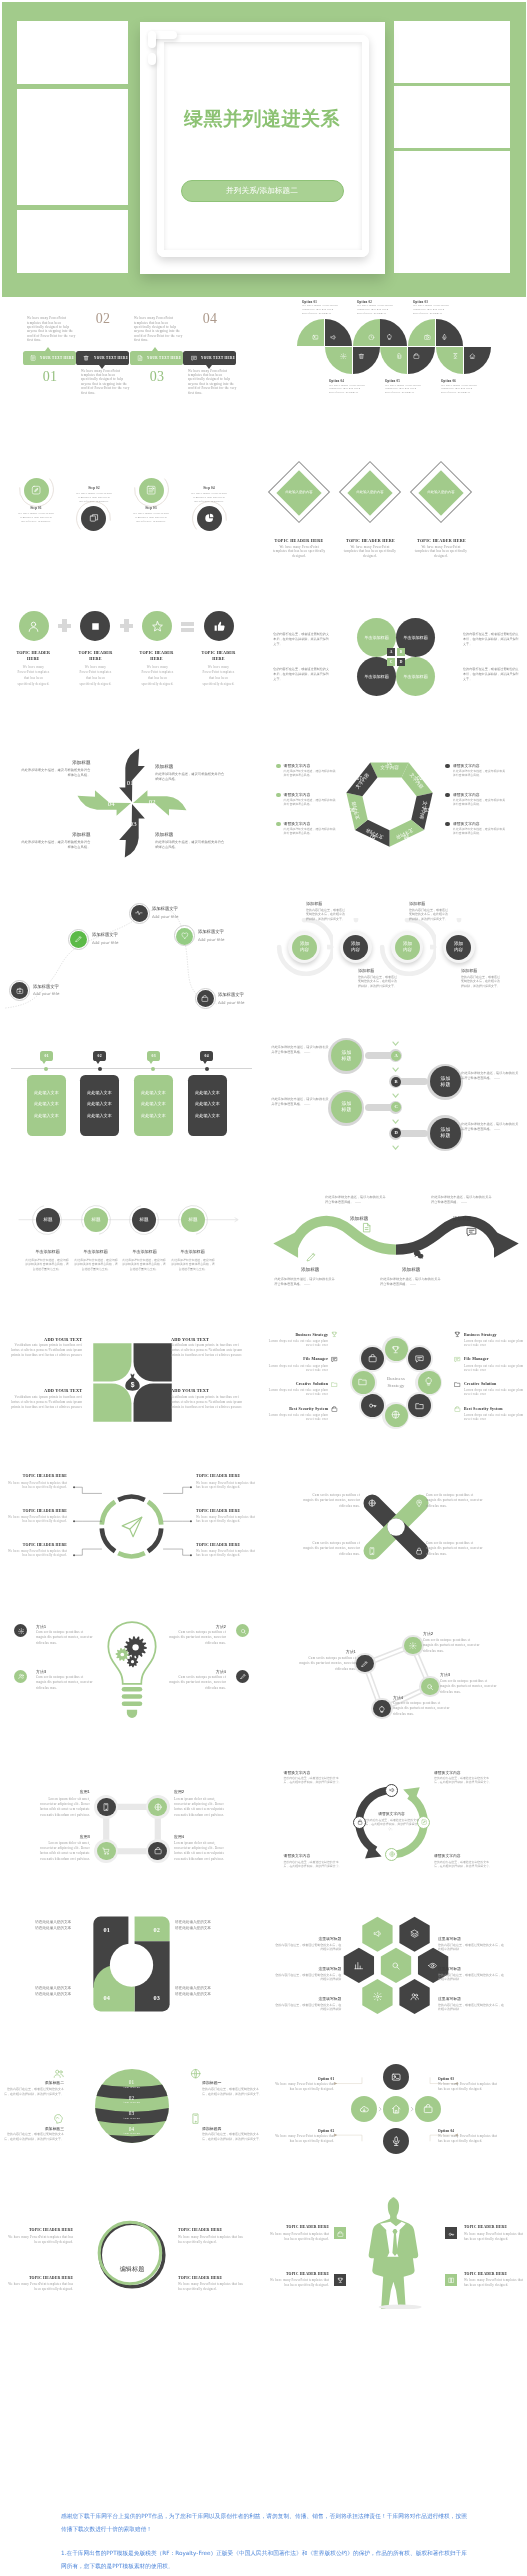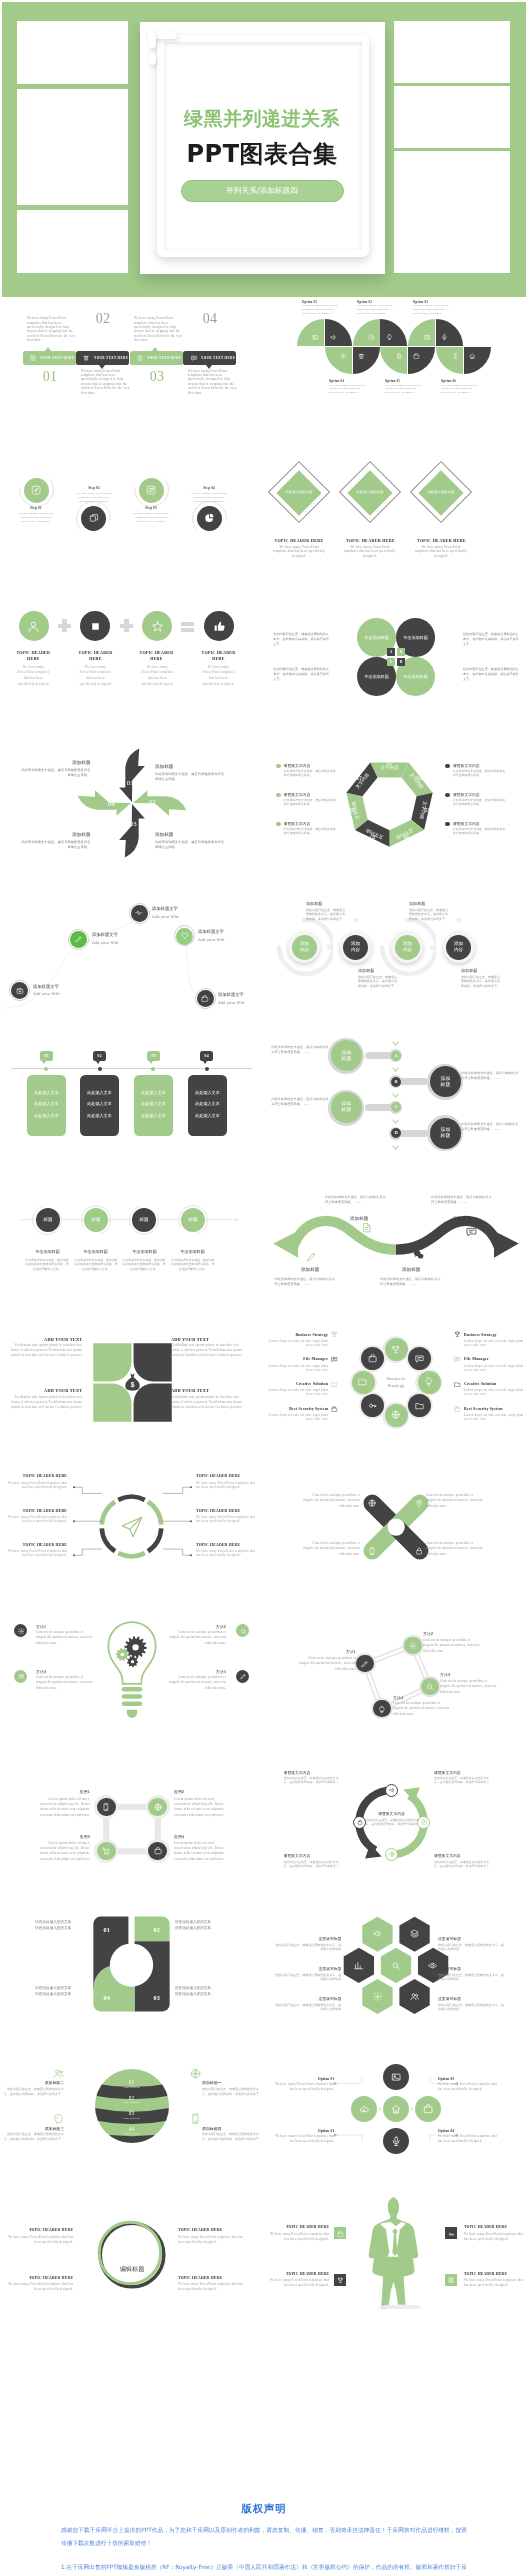--- a/index.html
+++ b/index.html
@@ -63,22 +63,21 @@
     <div class="mini" style="left:392px;top:209px;width:116px;height:62px;">
         <div class="mz"></div>
       </div>
 
     <div class="titlecard">
       <div class="abs" style="left:17px;top:13.4px;width:212px;height:222px;border:7.2px solid #fff;border-radius:7.2px;box-shadow:0 3.6px 8.2px rgba(0,0,0,.16), inset 0 1.5px 5.2px rgba(0,0,0,.11);"></div>
       <div class="abs" style="left:8.8px;top:9.8px;width:29px;height:8.2px;background:#fff;border-radius:4.1px;box-shadow:1px 2.1px 4.1px rgba(0,0,0,.13);"></div>
       <div class="abs" style="left:8.8px;top:9.8px;width:8.2px;height:17px;background:#fff;border-radius:4.1px;box-shadow:1px 2.1px 4.1px rgba(0,0,0,.13);"></div>
       <div class="abs" style="left:8.8px;top:31px;width:8.2px;height:12.4px;background:#fff;border-radius:4.1px;box-shadow:1px 2.1px 4.1px rgba(0,0,0,.13);"></div>
       <div class="tc-g" style="top:84px;">绿黑并列递进关系</div>
-      <div class="tc-b" style="top:116px;">PPT图表合集</div>
-      <div class="pill" style="left:41px;top:158px;width:163px;height:22px;line-height:19.6px;">并列关系/添加标题四</div>
+      <div class="pill" style="left:41px;top:158px;width:163px;height:22px;line-height:19.6px;">并列关系/添加标题二</div>
     </div>
   </div>
   <div class="grid">
       <div class="slide" style="left:0px;top:0px;">
         <div class="sf" style="position:absolute;left:23px;top:54px;width:53px;height:14px;background:#a2cb8b;border-radius:2.6px;"></div>
         <div class="ico" style="left:30px;top:58px;width:6.2px;height:6.2px;">
           <svg width="6.2" height="6.2" viewBox="0 0 24 24" fill="none" stroke="#fff" stroke-width="1.9" stroke-linecap="round" stroke-linejoin="round">
             <rect x="4" y="3" width="16" height="18" rx="2"></rect>
             <path d="M8 8h8M8 12h8M8 16h5"></path>
           </svg>
@@ -1365,19 +1364,18 @@
           <svg width="6.7" height="6.7" viewBox="0 0 24 24" fill="none" stroke="#fff" stroke-width="1.8" stroke-linecap="round" stroke-linejoin="round">
             <path d="M4 4h7v16H4zM13 4h7v16h-7z"></path>
             <path d="M11 4v16"></path>
           </svg>
         </div>
         <div class="sf" style="position:absolute;left:200px;top:93px;width:61px;text-align:left;font-size:3.7px;font-weight:bold;color:#2f2f2f;letter-spacing:0.2px;">TOPIC HEADER HERE</div>
         <div class="sf" style="position:absolute;left:200px;top:99px;width:61px;text-align:left;font-size:3.1px;line-height:5.2px;color:#9a9a9a;">We have many PowerPoint templates that has been specifically designed.</div>
       </div>
     </div>
   <div class="footer">
-    <div class="f-title">版权声明</div>
     <div class="f-p" style="margin-top:8.2px">感谢您下载千库网平台上提供的PPT作品，为了您和千库网以及原创作者的利益，请勿复制、传播、销售，否则将承担法律责任！千库网将对作品进行维权，按照传播下载次数进行十倍的索取赔偿！</div>
     <div class="f-p" style="margin-top:11.3px">1.在千库网出售的PPT模板是免版税类（RF：Royalty-Free）正版受《中国人民共和国著作法》和《世界版权公约》的保护，作品的所有权、版权和著作权归千库网所有，您下载的是PPT模板素材的使用权。</div>
 
   </div>
 </div>
 
 
 </body></html>

